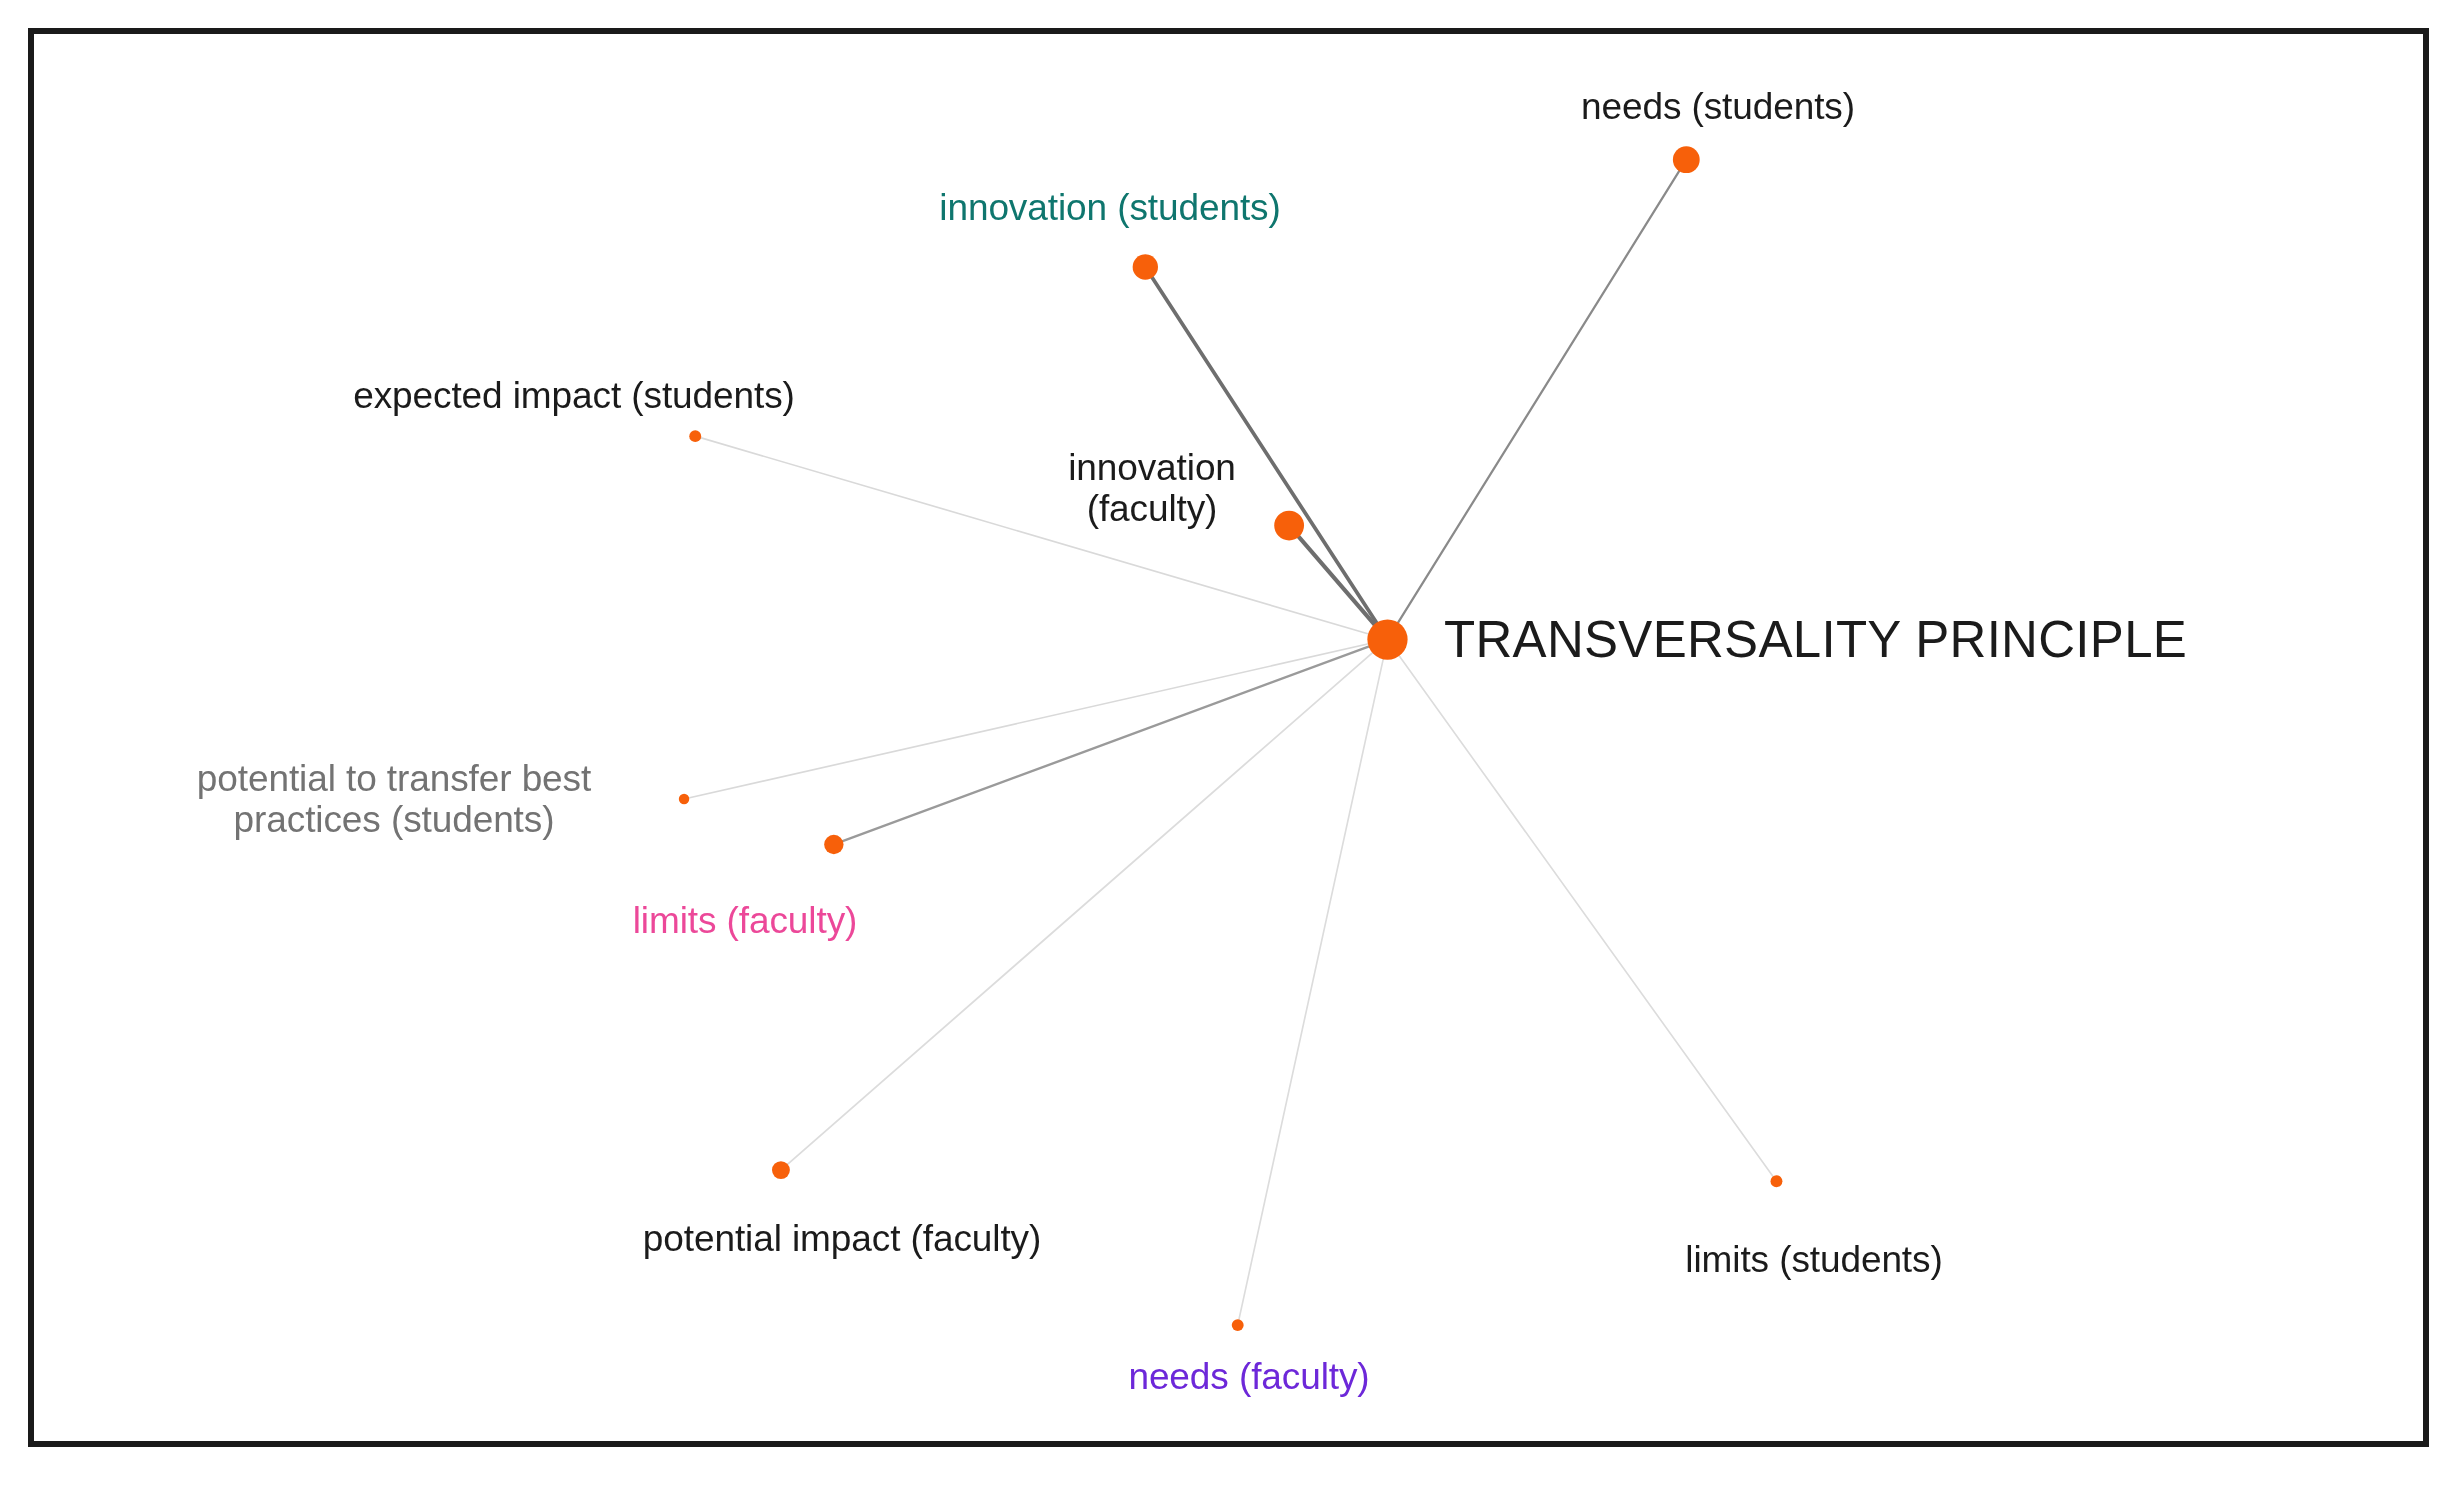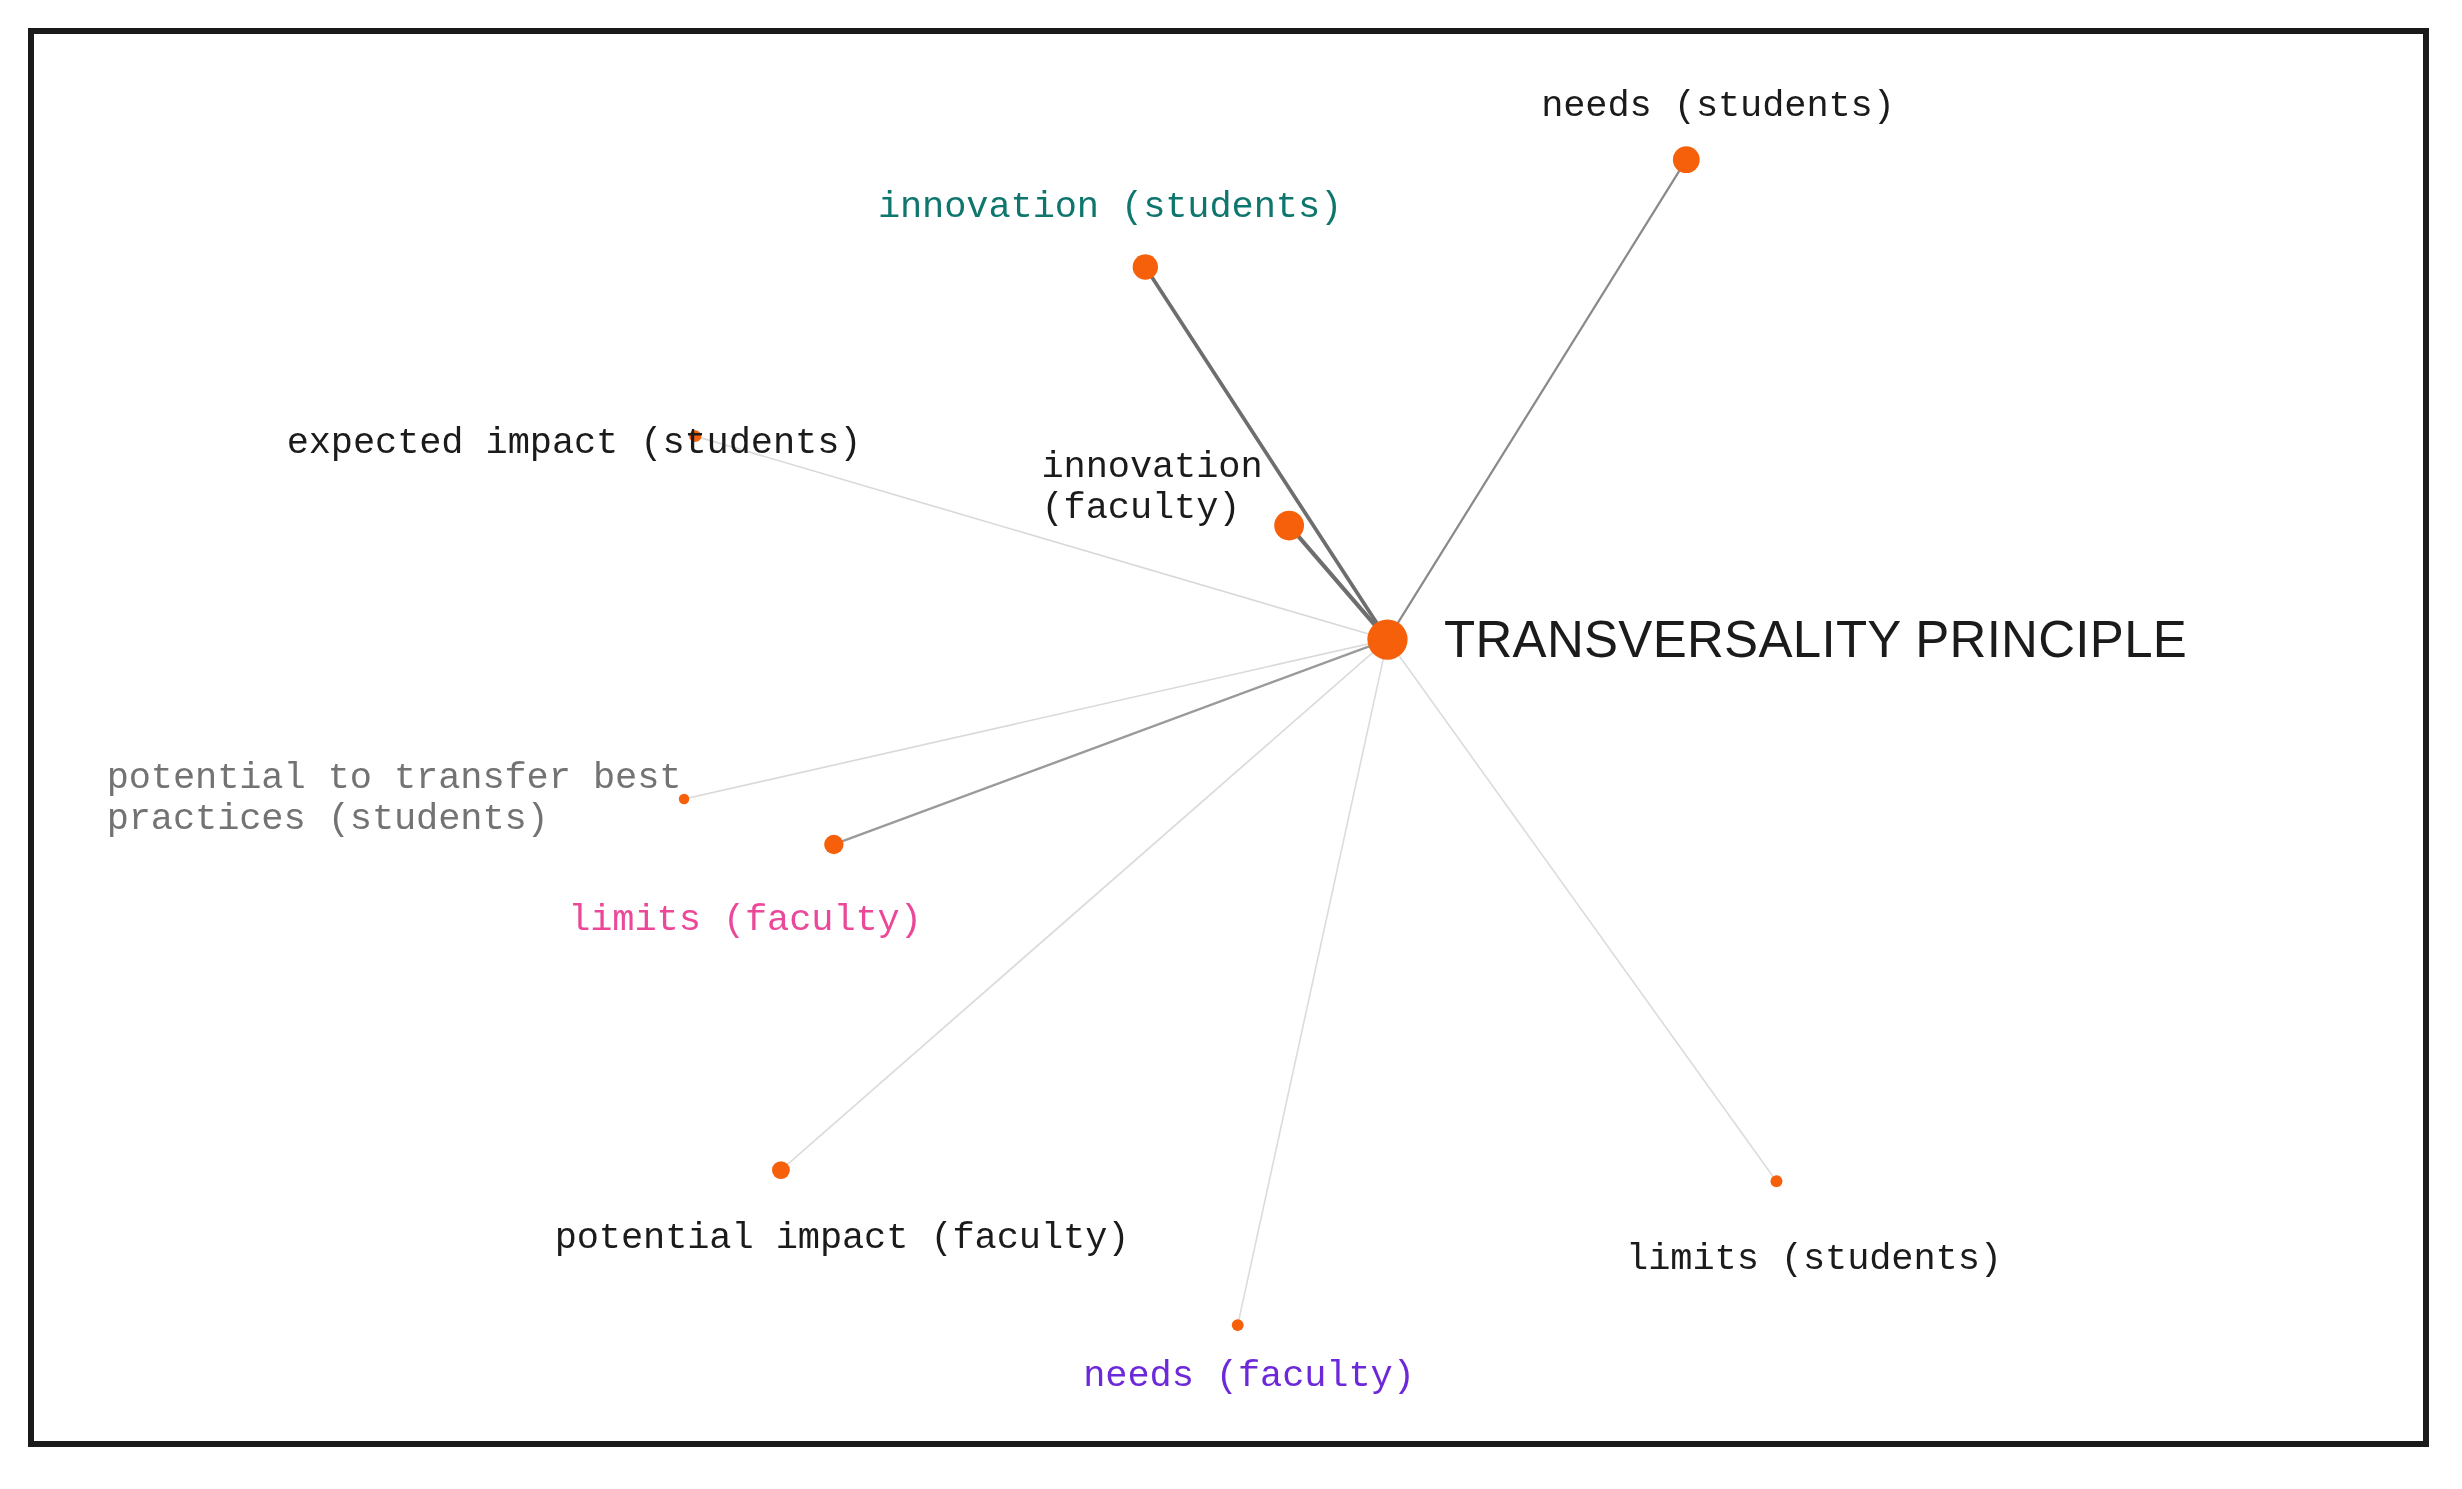--- a/index.html
+++ b/index.html
@@ -36,23 +36,23 @@
     width: 2462px;
     height: 1490px;
   }
   .node-label {
     position: absolute;
     color: #1b1b1b;
     font-size: 37px;
     line-height: 1.12;
     letter-spacing: -0.1px;
     white-space: pre;
-    text-align: left;
+    text-align: center;
     transform: translate(-50%, -50%);
-    font-family: Liberation Mono, monospace;
+    font-family: Liberation Sans, sans-serif;
   }
   .node-label.multiline {
     white-space: pre-line;
   }
   #center-label {
     position: absolute;
     color: #1b1b1b;
     font-size: 42px;
     letter-spacing: 0.3px;
     white-space: pre;
@@ -88,21 +88,21 @@
         <circle cx="1661" cy="1778" r="8" fill="#f7600a"></circle>
         <circle cx="2384" cy="1585" r="8" fill="#f7600a"></circle>
         <circle cx="1862" cy="858" r="27" fill="#f7600a"></circle>
       </g>
   </svg>
   <div id="labels-layer">
       <div class="node-label" style="left: 1718px; top: 107px; font-size: 37px; color: rgb(27, 27, 27);">needs (students)</div>
       <div class="node-label" style="left: 1110px; top: 208px; font-size: 37px; color: #0f766e;">innovation (students)</div>
       <div class="node-label multiline" style="left: 1152px; top: 488px; font-size: 37px; color: rgb(27, 27, 27);">innovation
 (faculty)</div>
-      <div class="node-label" style="left: 574px; top: 396px; font-size: 37px; color: rgb(27, 27, 27); margin-top: 48px;">expected impact (students)</div>
+      <div class="node-label" style="left: 574px; top: 396px; font-size: 37px; color: rgb(27, 27, 27);">expected impact (students)</div>
       <div class="node-label multiline" style="left: 394px; top: 799px; font-size: 37px; color: #737373;">potential to transfer best
 practices (students)</div>
       <div class="node-label" style="left: 745px; top: 921px; font-size: 37px; color: #ec4899;">limits (faculty)</div>
       <div class="node-label" style="left: 842px; top: 1239px; font-size: 37px; color: rgb(27, 27, 27);">potential impact (faculty)</div>
       <div class="node-label" style="left: 1249px; top: 1377px; font-size: 37px; color: #6d28d9;">needs (faculty)</div>
       <div class="node-label" style="left: 1814px; top: 1237px; font-size: 37px; color: rgb(27, 27, 27); margin-top: 23px;">limits (students)</div>
       <div id="center-label" style="left: 1444px; top: 639px; font-size: 51px; color: rgb(27, 27, 27);">TRANSVERSALITY PRINCIPLE</div>
     </div>
 </div>
 

